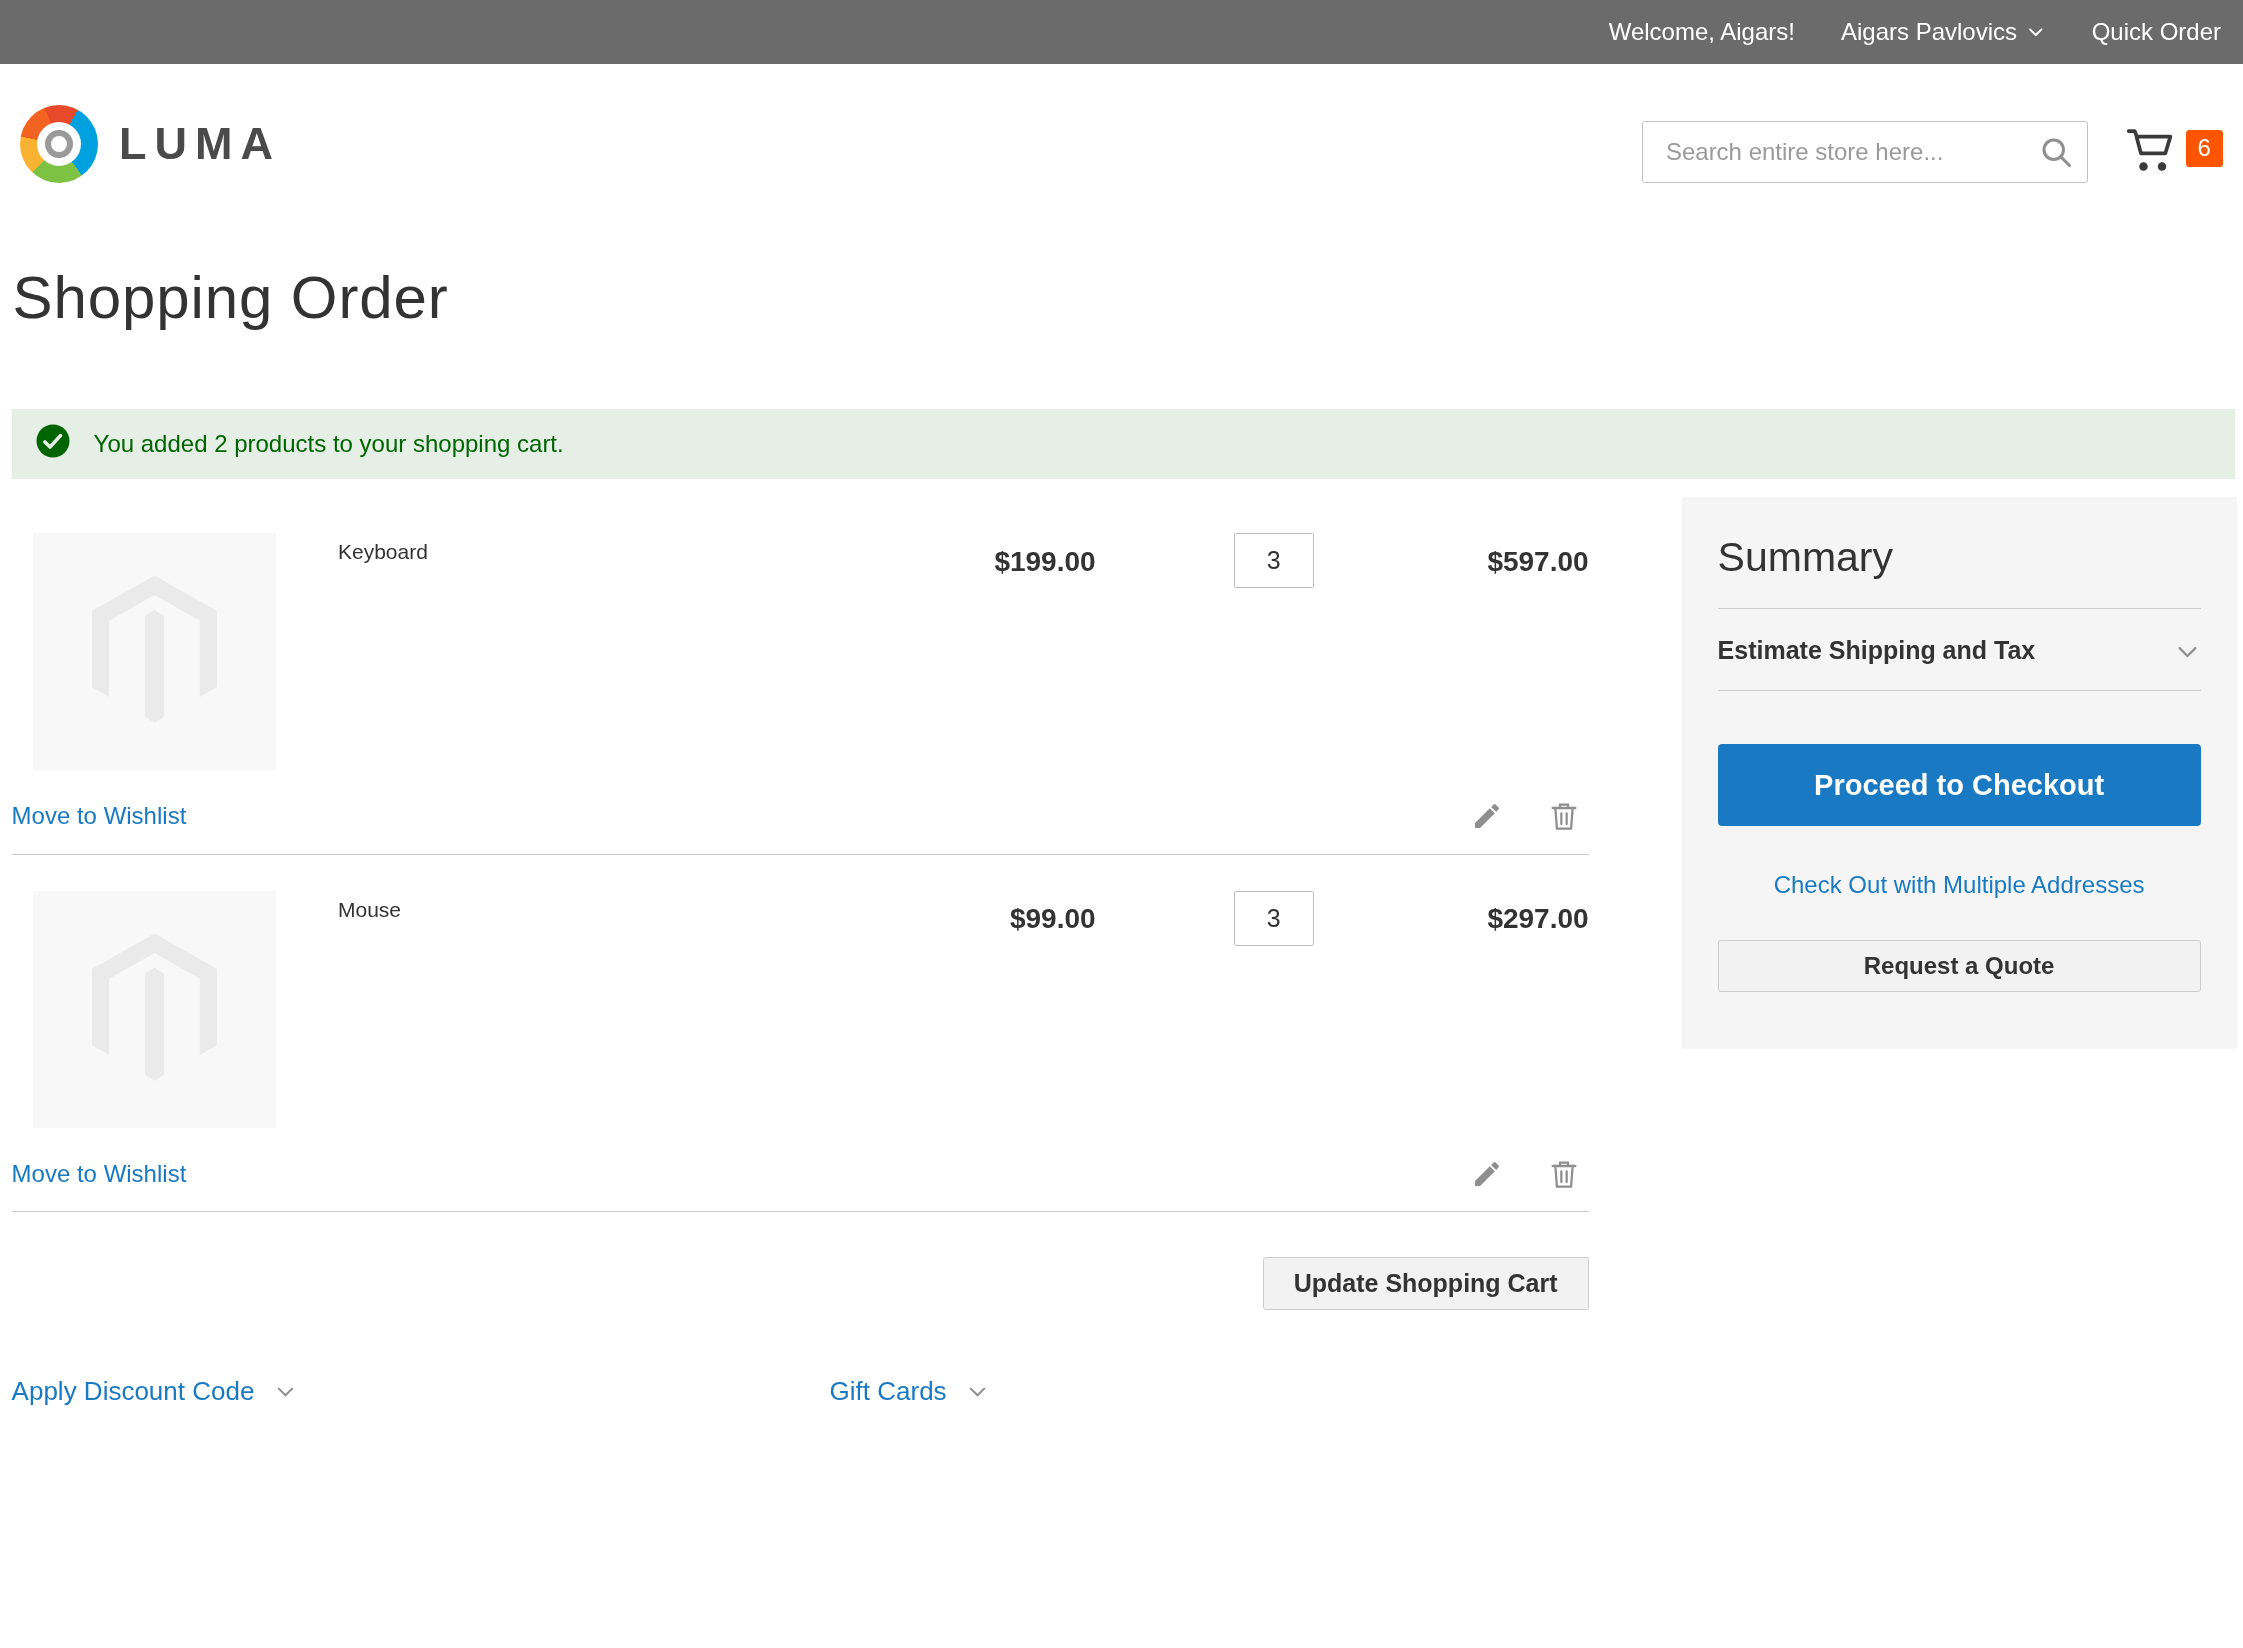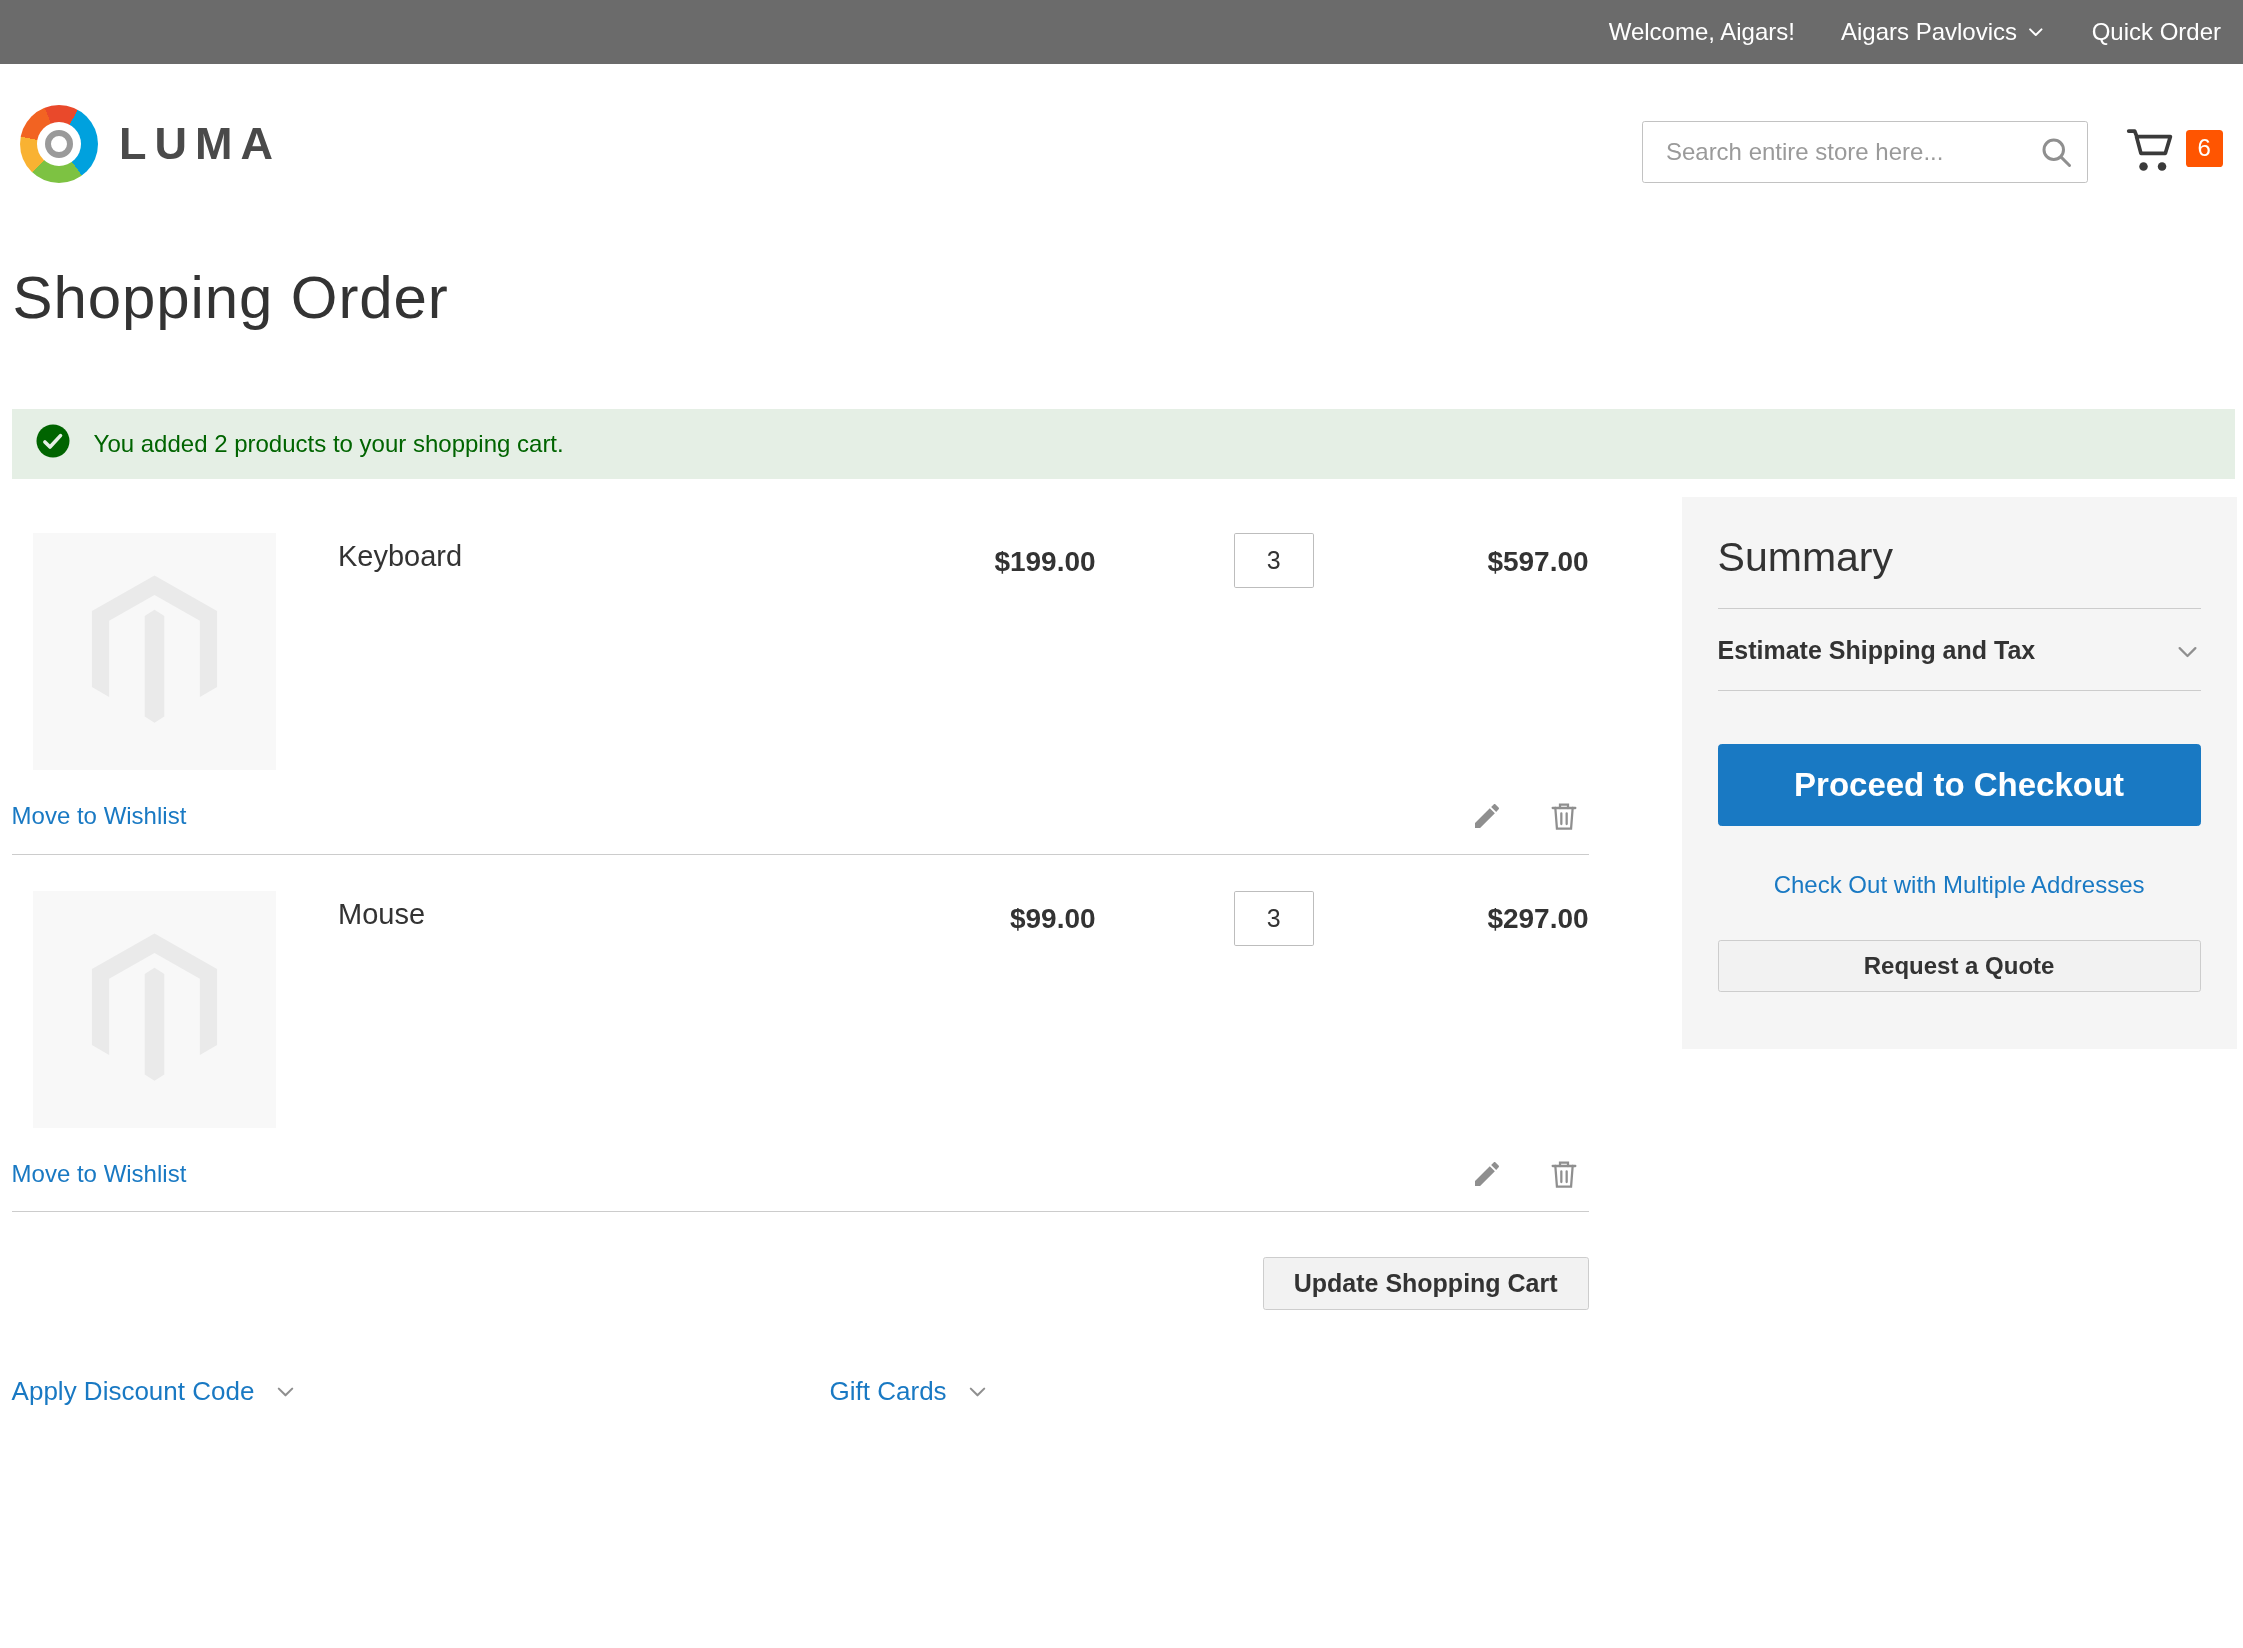--- a/index.html
+++ b/index.html
@@ -70,21 +70,21 @@
   .th-item { padding-left:18px; }
   .th-price, .th-subtotal { text-align:right; }
   .th-qty { text-align:center; }
 
   .cart-row { padding-top:36px; }
   .cell-item { display:flex; align-items:flex-start; }
   .thumb {
     width:243px; height:237px; background:#f8f8f8; margin-left:21.4px;
     display:flex; align-items:center; justify-content:center; flex:0 0 auto;
   }
-  .item-name { font-size:29px; color:#333; margin:7.1px 0 0 62px; display:inline-block; }
+  .item-name { font-size:21px; color:#333; margin:7.1px 0 0 62px; display:inline-block; }
   .cell-price, .cell-subtotal { text-align:right; font-size:28px; font-weight:700; padding-top:12.5px; }
   .cell-qty { text-align:center; }
   .qty-input {
     width:80px; height:55px; border:0.9px solid #bdbdbd; border-radius:1.8px;
     text-align:center; font-size:25px; color:#333;
     font-family:"Liberation Sans", sans-serif; outline:none;
   }
 
   .row-actions {
     display:flex; justify-content:space-between; align-items:center;
@@ -113,21 +113,21 @@
   .summary-title { font-size:41px; font-weight:300; color:#333; padding:5.3px 0 27px; border-bottom:0.9px solid #ccc; }
   .estimate-row {
     display:flex; justify-content:space-between; align-items:flex-end;
     padding:27px 0 25px; border-bottom:0.9px solid #ccc;
     font-weight:700; font-size:25px; cursor:pointer; color:#333;gap:12px;
   }
   .estimate-row .chev { color:#8f8f8f; }
   .checkout-btn {
     margin-top:53px; width:100%; height:82px;
     background:#1979c3; border:0.9px solid #1979c3; border-radius:3.6px;
-    color:#fff; font-size:33px; font-weight:700; cursor:pointer;
+    color:#fff; font-size:29px; font-weight:700; cursor:pointer;
     font-family:"Liberation Sans", sans-serif;
   }
   .multi-address { display:block; text-align:center; margin-top:45px; color:#1979c3; font-size:24px; }
   .quote-btn { margin-top:41px; width:100%; height:52px; font-size:24px; }
 </style>
 </head>
 <body>
 
 <div class="topbar">
   <span class="tb-item">Welcome, Aigars!</span>

